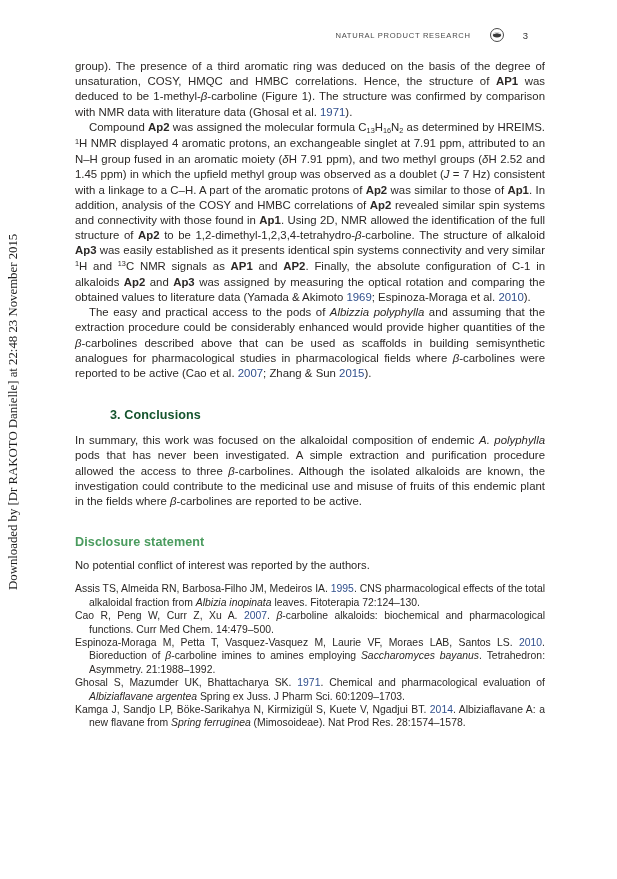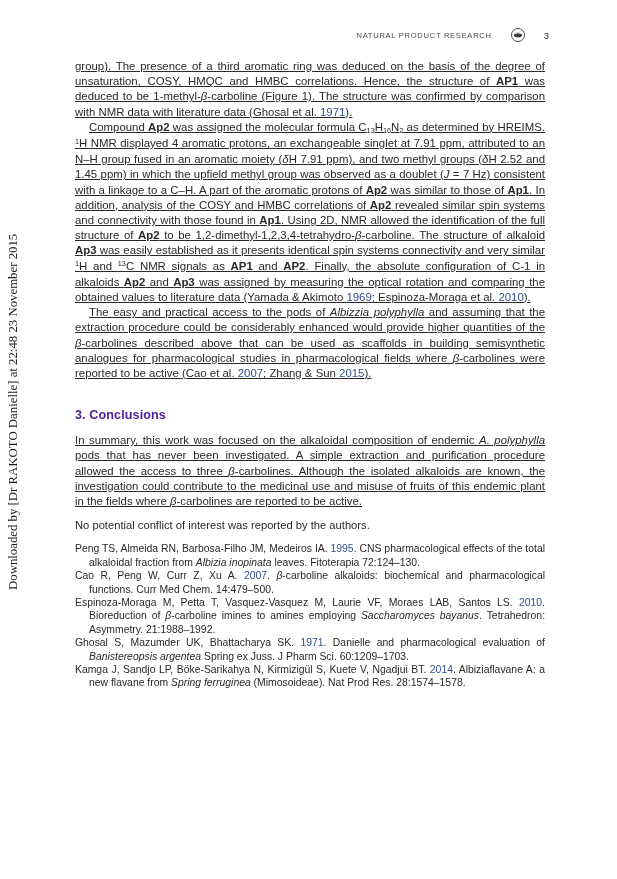--- a/index.html
+++ b/index.html
@@ -28,21 +28,21 @@
     transform: rotate(180deg);
     font-family: "Liberation Serif", serif;
     font-size: 12.8px;
     color: #1c1c1c;
     white-space: nowrap;
   }
   
   .header {
     position: absolute;
     top: 28px;
-    left: 79px;
+    left: 58px;
     width: 470px;
     display: flex;
     justify-content: flex-end;
     align-items: center;
     gap: 19px;
   }
   .journal-name {
     font-size: 7.6px;
     letter-spacing: 0.7px;
     color: #4a4a4a;
@@ -61,21 +61,20 @@
     position: absolute;
     left: 75px;
     top: 59px;
     width: 470px;
   }
   .body-para {
     font-size: 11.4px;
     line-height: 15.2px;
     text-align: justify;
     color: #2b2826;
-    text-decoration: underline;
   }
   .indent { text-indent: 14px; }
   .section-heading {
     font-size: 12.6px;
     font-weight: bold;
     letter-spacing: 0.1px;
   }
   .h-conclusions { margin-top: 27px; }
   .h-disclosure  { margin-top: 26px; }
   .h-references  { margin-top: 25px; }
@@ -113,27 +112,28 @@
     </span>
     <span class="page-number">3</span>
   </div>
 
   <div class="content">
 
     <p class="body-para"><span>group). The presence of a third aromatic ring was deduced on the basis of the degree of unsaturation, COSY, HMQC and HMBC correlations. Hence, the structure of </span><span class="f-b">AP1</span><span> was deduced to be 1-methyl-</span><span class="f-i">β</span><span>-carboline (Figure 1). The structure was confirmed by comparison with NMR data with literature data (Ghosal et al. </span><span style="color: rgb(49, 80, 141);">1971</span><span>).</span></p>
     <p class="body-para indent"><span>Compound </span><span class="f-b">Ap2</span><span> was assigned the molecular formula C</span><span class="f-sub">13</span><span>H</span><span class="f-sub">16</span><span>N</span><span class="f-sub">2</span><span> as determined by HREIMS. </span><span class="f-sup">1</span><span>H NMR displayed 4 aromatic protons, an exchangeable singlet at 7.91 ppm, attributed to an N–H group fused in an aromatic moiety (</span><span class="f-i">δ</span><span>H 7.91 ppm), and two methyl groups (</span><span class="f-i">δ</span><span>H 2.52 and 1.45 ppm) in which the upfield methyl group was observed as a doublet (</span><span class="f-i">J</span><span> = 7 Hz) consistent with a linkage to a C–H. A part of the aromatic protons of </span><span class="f-b">Ap2</span><span> was similar to those of </span><span class="f-b">Ap1</span><span>. In addition, analysis of the COSY and HMBC correlations of </span><span class="f-b">Ap2</span><span> revealed similar spin systems and connectivity with those found in </span><span class="f-b">Ap1</span><span>. Using 2D, NMR allowed the identification of the full structure of </span><span class="f-b">Ap2</span><span> to be 1,2-dimethyl-1,2,3,4-tetrahydro-</span><span class="f-i">β</span><span>-carboline. The structure of alkaloid </span><span class="f-b">Ap3</span><span> was easily established as it presents identical spin systems connectivity and very similar </span><span class="f-sup">1</span><span>H and </span><span class="f-sup">13</span><span>C NMR signals as </span><span class="f-b">AP1</span><span> and </span><span class="f-b">AP2</span><span>. Finally, the absolute configuration of C-1 in alkaloids </span><span class="f-b">Ap2</span><span> and </span><span class="f-b">Ap3</span><span> was assigned by measuring the optical rotation and comparing the obtained values to literature data (Yamada &amp; Akimoto </span><span style="color: rgb(49, 80, 141);">1969</span><span>; Espinoza-Moraga et al. </span><span style="color: rgb(49, 80, 141);">2010</span><span>).</span></p>
     <p class="body-para indent"><span>The easy and practical access to the pods of </span><span class="f-i">Albizzia polyphylla</span><span> and assuming that the extraction procedure could be considerably enhanced would provide higher quantities of the </span><span class="f-i">β</span><span>-carbolines described above that can be used as scaffolds in building semisynthetic analogues for pharmacological studies in pharmacological fields where </span><span class="f-i">β</span><span>-carbolines were reported to be active (Cao et al. </span><span style="color: rgb(49, 80, 141);">2007</span><span>; Zhang &amp; Sun </span><span style="color: rgb(49, 80, 141);">2015</span><span>).</span></p>
 
-    <h2 class="section-heading h-conclusions" style="color: #4c1d95;">3.  Conclusions</h2>
+    <h2 class="section-heading h-conclusions" style="color: #14532d; margin-left: 35px;">3.  Conclusions</h2>
     <p class="body-para after-heading"><span>In summary, this work was focused on the alkaloidal composition of endemic </span><span class="f-i">A. polyphylla</span><span> pods that has never been investigated. A simple extraction and purification procedure allowed the access to three </span><span class="f-i">β</span><span>-carbolines. Although the isolated alkaloids are known, the investigation could contribute to the medicinal use and misuse of fruits of this endemic plant in the fields where </span><span class="f-i">β</span><span>-carbolines are reported to be active.</span></p>
 
+    <h2 class="section-heading h-disclosure" style="color: rgb(74, 155, 94);">Disclosure statement</h2>
     <p class="disclosure-text">No potential conflict of interest was reported by the authors.</p>
 
     <div class="ref-list">
-      <p class="ref-entry"><span>Peng TS, Almeida RN, Barbosa-Filho JM, Medeiros IA. </span><span style="color: rgb(49, 80, 141);">1995</span><span>. CNS pharmacological effects of the total alkaloidal fraction from </span><span class="f-i">Albizia inopinata</span><span> leaves. Fitoterapia 72:124–130.</span></p>
+      <p class="ref-entry"><span>Assis TS, Almeida RN, Barbosa-Filho JM, Medeiros IA. </span><span style="color: rgb(49, 80, 141);">1995</span><span>. CNS pharmacological effects of the total alkaloidal fraction from </span><span class="f-i">Albizia inopinata</span><span> leaves. Fitoterapia 72:124–130.</span></p>
       <p class="ref-entry"><span>Cao R, Peng W, Curr Z, Xu A. </span><span style="color: rgb(49, 80, 141);">2007</span><span>. </span><span class="f-i">β</span><span>-carboline alkaloids: biochemical and pharmacological functions. Curr Med Chem. 14:479–500.</span></p>
       <p class="ref-entry"><span>Espinoza-Moraga M, Petta T, Vasquez-Vasquez M, Laurie VF, Moraes LAB, Santos LS. </span><span style="color: rgb(49, 80, 141);">2010</span><span>. Bioreduction of </span><span class="f-i">β</span><span>-carboline imines to amines employing </span><span class="f-i">Saccharomyces bayanus</span><span>. Tetrahedron: Asymmetry. 21:1988–1992.</span></p>
-      <p class="ref-entry"><span>Ghosal S, Mazumder UK, Bhattacharya SK. </span><span style="color: rgb(49, 80, 141);">1971</span><span>. Danielle and pharmacological evaluation of </span><span class="f-i">Banistereopsis argentea</span><span> Spring ex Juss. J Pharm Sci. 60:1209–1703.</span></p>
+      <p class="ref-entry"><span>Ghosal S, Mazumder UK, Bhattacharya SK. </span><span style="color: rgb(49, 80, 141);">1971</span><span>. Chemical and pharmacological evaluation of </span><span class="f-i">Albiziaflavane argentea</span><span> Spring ex Juss. J Pharm Sci. 60:1209–1703.</span></p>
       <p class="ref-entry"><span>Kamga J, Sandjo LP, Böke-Sarikahya N, Kirmizigül S, Kuete V, Ngadjui BT. </span><span style="color: rgb(49, 80, 141);">2014</span><span>. Albiziaflavane A: a new flavane from </span><span class="f-i">Spring ferruginea</span><span> (Mimosoideae). Nat Prod Res. 28:1574–1578.</span></p>
     </div>
 
   </div>
 </div>
 
 </body></html>

